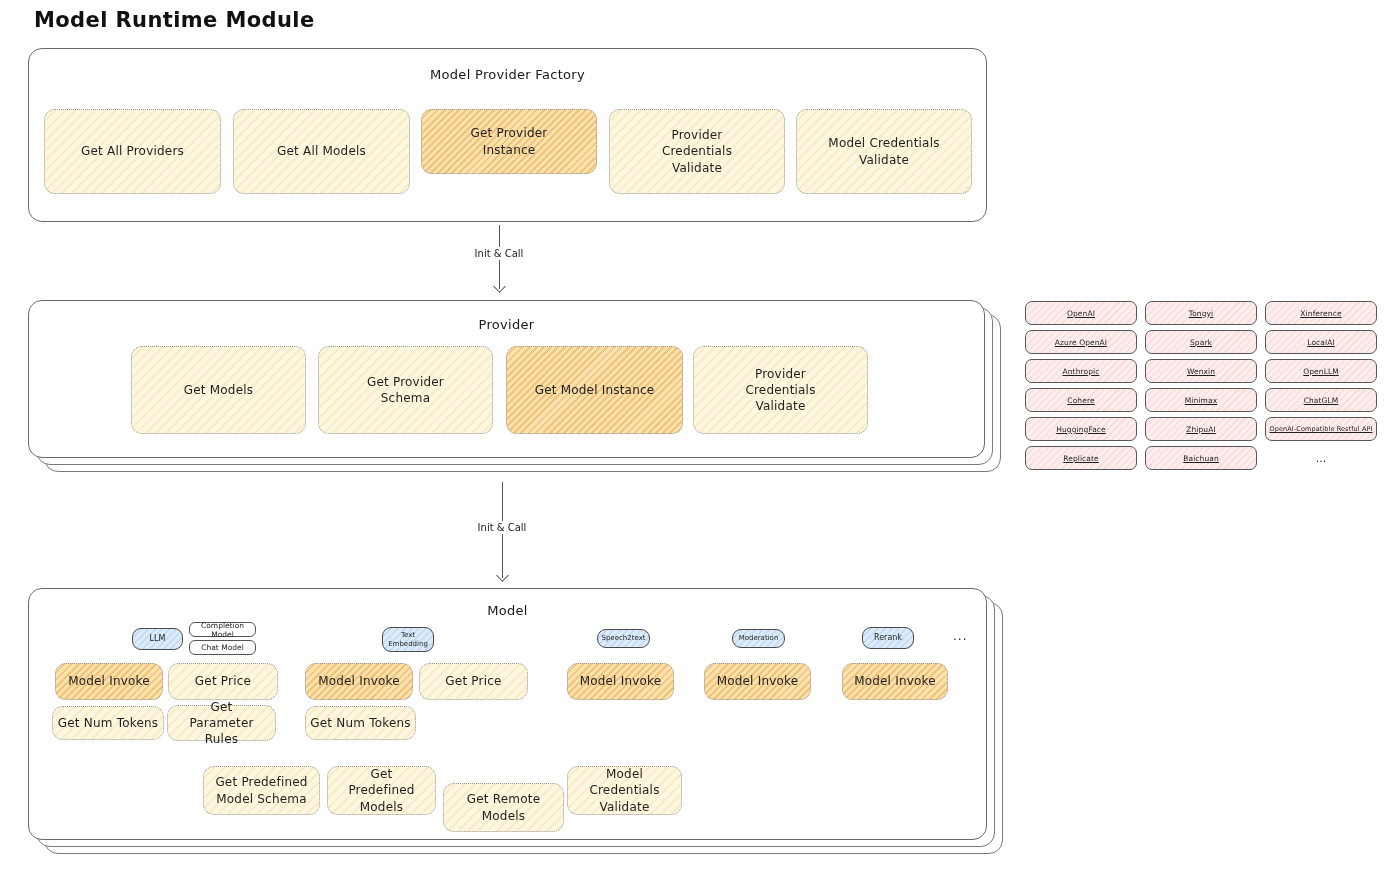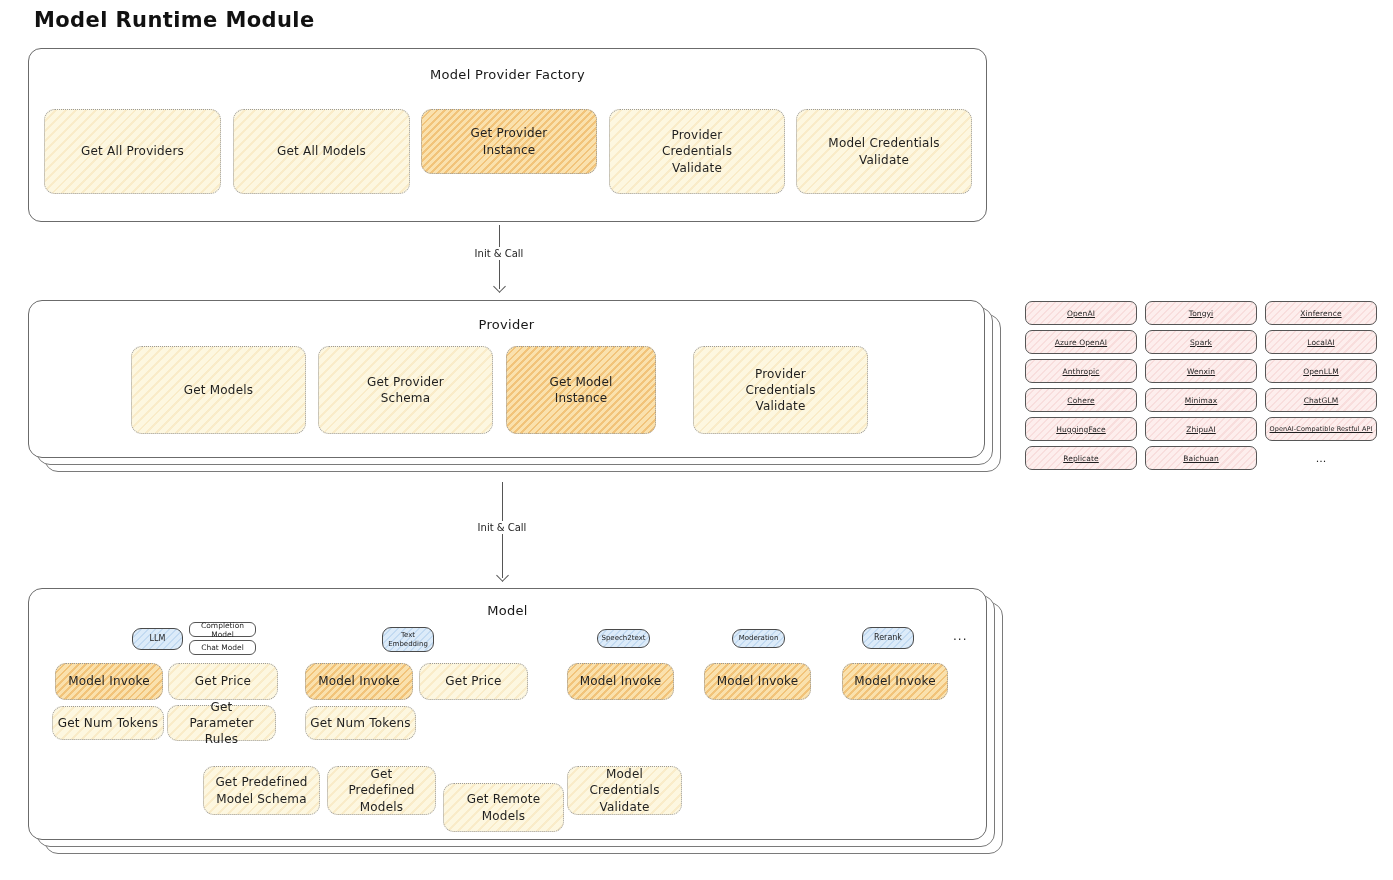--- a/index.html
+++ b/index.html
@@ -53,42 +53,42 @@
                font-size:10px;white-space:nowrap;color:#222;}
   .dots{position:absolute;font-size:12px;color:#222;letter-spacing:1px;}
 </style>
 </head>
 <body>
 
 <div class="canvas">
 
   <div class="page-title">Model Runtime Module</div>
 
-  <div class="frame" style="left:28px;top:48px;width:957px;height:172px;border-radius:13px;">
+  <div class="frame" style="left:28px;top:48px;width:957px;height:172px;">
     <div class="section-title" style="top:18px;">Model Provider Factory</div>
     <div class="dbox box-light" style="left:15px;top:60px;width:177px;height:85px;">Get All Providers</div>
     <div class="dbox box-light" style="left:204px;top:60px;width:177px;height:85px;">Get All Models</div>
     <div class="dbox box-strong" style="left:392px;top:60px;width:176px;height:65px;">Get Provider Instance</div>
     <div class="dbox box-light" style="left:580px;top:60px;width:176px;height:85px;">Provider Credentials Validate</div>
     <div class="dbox box-light" style="left:767px;top:60px;width:176px;height:85px;">Model Credentials Validate</div>
   </div>
 
   <div class="arrow" style="left:499px;top:225px;height:64px;">
     <div class="arrow-line"></div>
     <div class="arrow-head"></div>
     <div class="arrow-label" style="top:22px;">Init &amp; Call</div>
   </div>
 
   <div class="layer" style="left:44px;top:314px;width:955px;height:156px;"></div>
   <div class="layer" style="left:36px;top:307px;width:955px;height:156px;"></div>
   <div class="frame" style="left:28px;top:300px;width:955px;height:156px;">
     <div class="section-title" style="top:16px;">Provider</div>
     <div class="dbox box-light" style="left:102px;top:45px;width:175px;height:88px;">Get Models</div>
     <div class="dbox box-light" style="left:289px;top:45px;width:175px;height:88px;">Get Provider Schema</div>
-    <div class="dbox box-strong" style="left:477px;top:45px;width:150px;height:88px;">Get Model Instance</div>
+    <div class="dbox box-strong" style="left:477px;top:45px;width:177px;height:88px;">Get Model Instance</div>
     <div class="dbox box-light" style="left:664px;top:45px;width:175px;height:88px;">Provider Credentials Validate</div>
   </div>
 
   <div class="prov-grid">
     <div class="prov-cell">OpenAI</div>
     <div class="prov-cell">Tongyi</div>
     <div class="prov-cell">Xinference</div>
     <div class="prov-cell">Azure OpenAI</div>
     <div class="prov-cell">Spark</div>
     <div class="prov-cell">LocalAI</div>

